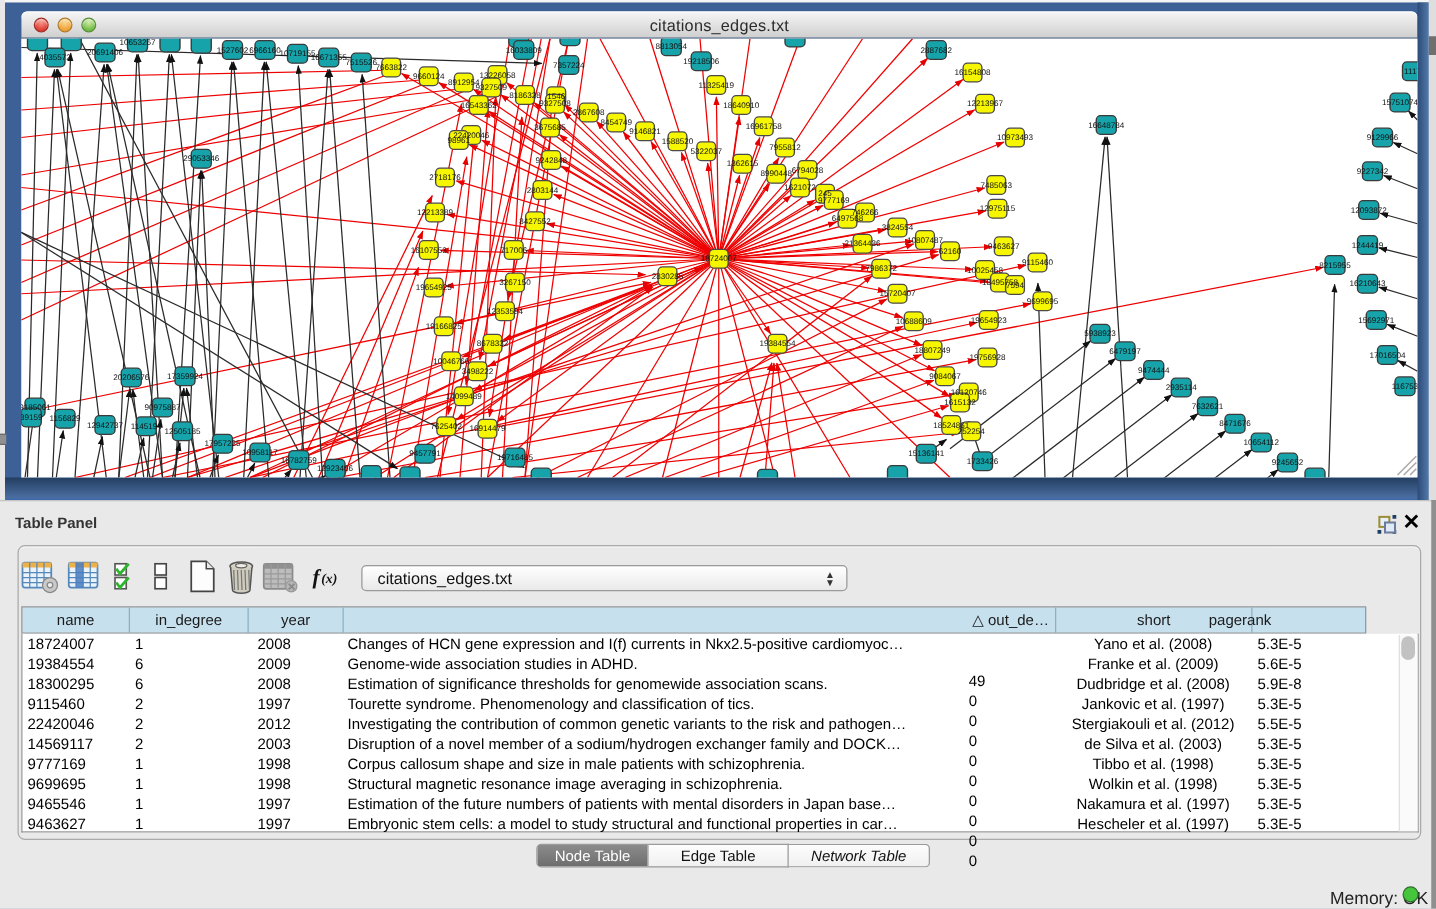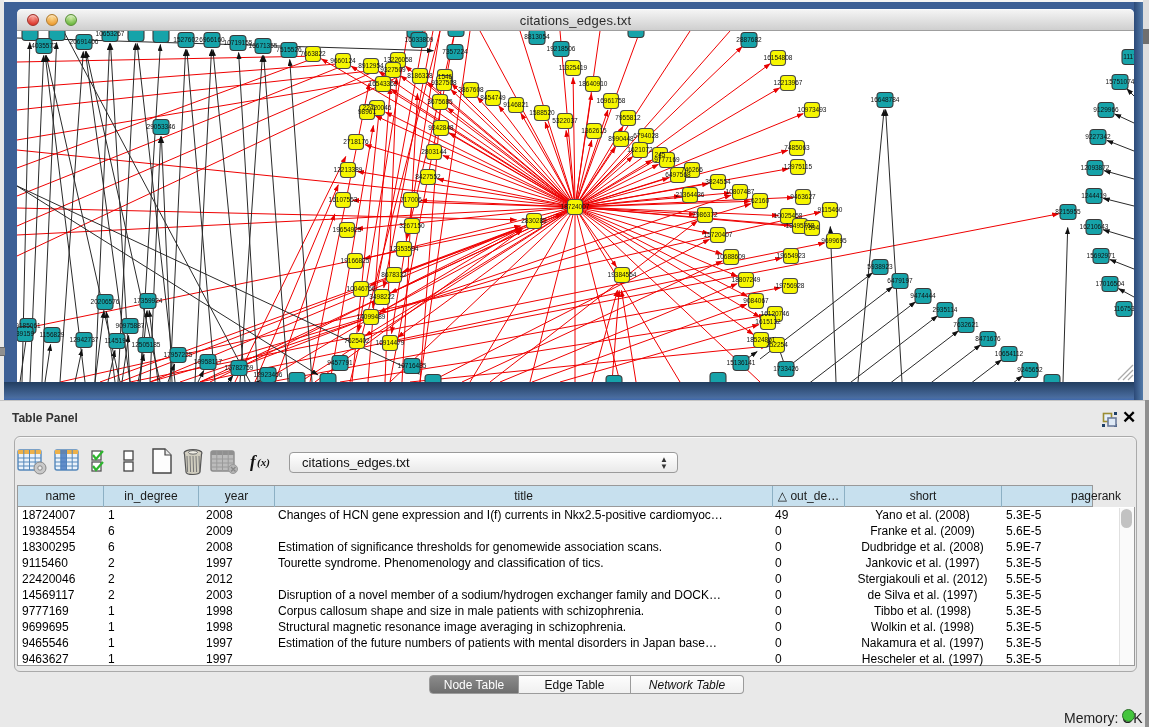--- a/index.html
+++ b/index.html
@@ -30,21 +30,21 @@
   border:1px solid #999; border-right:1px solid #999; font-size:12px; color:#1a1a1a; }
 #thead span { position:absolute; top:3px; text-align:center; border-right:1px solid #8cb0c4; height:22px; top:0; padding-top:3px; }
 #tbody { position:absolute; left:17px; top:507px; width:1118px; height:159px; background:#fff;
   border-left:1px solid #999; border-right:1px solid #999; border-bottom:1px solid #999; overflow:hidden; }
 .trow { position:absolute; left:17px; width:1100px; height:16px; font-size:12px; color:#000; }
 .trow span { position:absolute; top:1px; white-space:nowrap; overflow:hidden; }
 .c1 { left:5px; width:80px; }
 .c2 { left:91px; width:90px; }
 .c3 { left:189px; width:70px; }
 .c4 { left:261px; width:492px; }
-.c5 { left:758px; width:68px; }
+.c5 { left:758px; width:68px;margin-top:30px; }
 .c6 { left:827px; width:157px; text-align:center; }
 .c7 { left:989px; width:100px; }
 #vscroll { position:absolute; left:1119px; top:508px; width:15px; height:157px; background:#fafafa; border-left:1px solid #e0e0e0; }
 #vthumb { position:absolute; left:1121px; top:509px; width:11px; height:19px; background:#c2c2c2; border-radius:6px; }
 #tabs { position:absolute; left:429px; top:675px; height:19px; font-size:12px; }
 .tab { float:left; height:19px; line-height:18px; text-align:center; border:1px solid #9b9b9b; border-left:none; background:linear-gradient(#fdfdfd,#f0f0f0); color:#111; }
 .tab.first { border-left:1px solid #9b9b9b; border-radius:4px 0 0 4px; }
 .tab.last { border-radius:0 4px 4px 0;font-style:italic; }
 .tab.sel { background:linear-gradient(#8b8b8b,#6e6e6e); color:#fff; }
 #mem { position:absolute; left:1064px; top:710px; font-size:14px; color:#222; }
@@ -603,76 +603,77 @@
 <circle cx="219" cy="23" r="4.5" fill="#b5b5b5" stroke="#999"></circle>
 <path d="M217 21 l4.5 4.5 M221.5 21 l-4.5 4.5" stroke="#888" stroke-width="1.4"></path>
 <text x="236" y="21" font-family="Liberation Serif, serif" font-style="italic" font-weight="bold" font-size="17" fill="#111">f</text>
 <text x="243" y="20" font-family="Liberation Serif, serif" font-style="italic" font-weight="bold" font-size="11" fill="#111">(x)</text>
 </svg>
 <div id="combo">citations_edges.txt<span class="arr">▲<br>▼</span></div>
 <div id="thead">
 <span style="left:0;width:86px">name</span>
 <span style="left:86px;width:95px">in_degree</span>
 <span style="left:181px;width:76px">year</span>
-<span style="left:257px;width:498px">title</span>
 <span style="left:755px;width:72px">△ out_de…</span>
 <span style="left:827px;width:157px">short</span>
-<span style="left:1032px;width:92px;border-right:none">pagerank</span>
+<span style="left:928px;width:92px;border-right:none">pagerank</span>
 </div>
 <div id="tbody"></div>
 <div class="trow" style="top:507px">
     <span class="c1">18724007</span>
     <span class="c2">1</span>
     <span class="c3">2008</span>
     <span class="c4">Changes of HCN gene expression and I(f) currents in Nkx2.5-positive cardiomyoc…</span>
     <span class="c5">49</span>
     <span class="c6">Yano et al. (2008)</span>
     <span class="c7">5.3E-5</span>
   </div>
 <div class="trow" style="top:523px">
     <span class="c1">19384554</span>
     <span class="c2">6</span>
     <span class="c3">2009</span>
+    <span class="c4">Genome-wide association studies in ADHD.</span>
     <span class="c5">0</span>
     <span class="c6">Franke et al. (2009)</span>
     <span class="c7">5.6E-5</span>
   </div>
 <div class="trow" style="top:539px">
     <span class="c1">18300295</span>
     <span class="c2">6</span>
     <span class="c3">2008</span>
     <span class="c4">Estimation of significance thresholds for genomewide association scans.</span>
     <span class="c5">0</span>
     <span class="c6">Dudbridge et al. (2008)</span>
-    <span class="c7">5.9E-7</span>
+    <span class="c7">5.9E-8</span>
   </div>
 <div class="trow" style="top:555px">
     <span class="c1">9115460</span>
     <span class="c2">2</span>
     <span class="c3">1997</span>
     <span class="c4">Tourette syndrome. Phenomenology and classification of tics.</span>
     <span class="c5">0</span>
     <span class="c6">Jankovic et al. (1997)</span>
     <span class="c7">5.3E-5</span>
   </div>
 <div class="trow" style="top:571px">
     <span class="c1">22420046</span>
     <span class="c2">2</span>
     <span class="c3">2012</span>
+    <span class="c4">Investigating the contribution of common genetic variants to the risk and pathogen…</span>
     <span class="c5">0</span>
     <span class="c6">Stergiakouli et al. (2012)</span>
     <span class="c7">5.5E-5</span>
   </div>
 <div class="trow" style="top:587px">
     <span class="c1">14569117</span>
     <span class="c2">2</span>
     <span class="c3">2003</span>
     <span class="c4">Disruption of a novel member of a sodium/hydrogen exchanger family and DOCK…</span>
     <span class="c5">0</span>
-    <span class="c6">de Silva et al. (1997)</span>
+    <span class="c6">de Silva et al. (2003)</span>
     <span class="c7">5.3E-5</span>
   </div>
 <div class="trow" style="top:603px">
     <span class="c1">9777169</span>
     <span class="c2">1</span>
     <span class="c3">1998</span>
     <span class="c4">Corpus callosum shape and size in male patients with schizophrenia.</span>
     <span class="c5">0</span>
     <span class="c6">Tibbo et al. (1998)</span>
     <span class="c7">5.3E-5</span>
@@ -692,20 +693,21 @@
     <span class="c3">1997</span>
     <span class="c4">Estimation of the future numbers of patients with mental disorders in Japan base…</span>
     <span class="c5">0</span>
     <span class="c6">Nakamura et al. (1997)</span>
     <span class="c7">5.3E-5</span>
   </div>
 <div class="trow" style="top:651px">
     <span class="c1">9463627</span>
     <span class="c2">1</span>
     <span class="c3">1997</span>
+    <span class="c4">Embryonic stem cells: a model to study structural and functional properties in car…</span>
     <span class="c5">0</span>
     <span class="c6">Hescheler et al. (1997)</span>
     <span class="c7">5.3E-5</span>
   </div>
 <div id="vscroll"></div>
 <div id="vthumb"></div>
 <div id="tabs">
 <div class="tab first sel" style="width:90px">Node Table</div>
     <div class="tab" style="width:112px">Edge Table</div>
     <div class="tab last" style="width:113px">Network Table</div>

